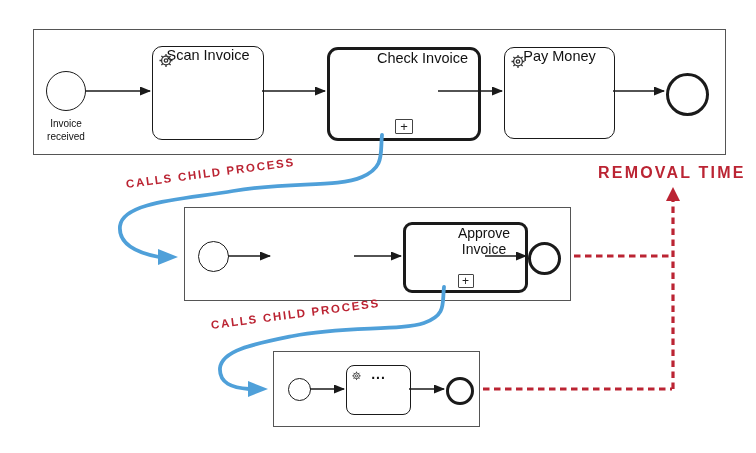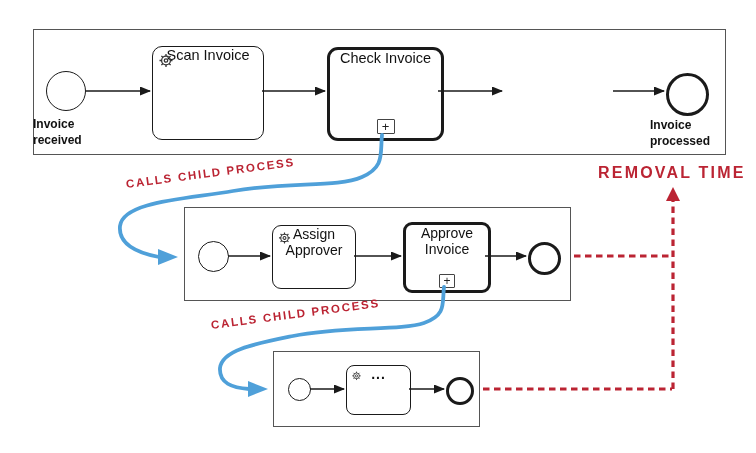--- a/index.html
+++ b/index.html
@@ -6,24 +6,24 @@
   #canvas{
     position:relative;width:756px;height:453px;background:#ffffff;
     font-family:"Liberation Sans",sans-serif;overflow:hidden;
   }
   .frame{position:absolute;border:1.5px solid var(--frame,#555);background:#fff;z-index:1;}
   .task{
     position:absolute;background:#fff;border:1.7px solid var(--ink,#1a1a1a);
     border-radius:10px;display:flex;justify-content:center;
     text-align:center;font-size:14.5px;color:#111;line-height:1.15;z-index:3;
   }
-  .task.bold{border-width:3.3px;border-radius:11px;}
+  .task.bold{border-width:3.3px;border-radius:11px;padding-left:37px;}
   .event{position:absolute;background:#fff;border-radius:50%;border:1.7px solid var(--ink,#1a1a1a);z-index:3;}
   .event.end{border-width:3.2px;}
-  .evt-label{position:absolute;text-align:left;font-size:12px;color:#111;line-height:1.3;z-index:2;font-weight:bold;}
+  .evt-label{position:absolute;text-align:center;font-size:10px;color:#111;line-height:1.3;z-index:2;}
   .gear{position:absolute;top:3px;left:3px;z-index:4;}
   .gear path,.gear circle{fill:none;stroke:#333;stroke-width:1.3;}
   .plus-marker{
     position:absolute;left:50%;transform:translateX(-50%);bottom:4px;
     width:16px;height:13px;border:1px solid #444;border-radius:1px;
     display:flex;align-items:center;justify-content:center;
     font-size:13px;line-height:1;color:#222;z-index:4;background:#fff;
   }
   .anno{
     position:absolute;color:var(--red,#bb2433);font-weight:bold;
@@ -55,36 +55,35 @@
       <path d="M10 4 V6.2 M10 14.8 V17 M3.5 10.5 H5.7 M14.3 10.5 H16.5 M5.4 5.9 L7 7.5 M13 13.5 L14.6 15.1 M14.6 5.9 L13 7.5 M7 13.5 L5.4 15.1"></path>
     </svg>
     <span>Scan Invoice</span>
   </div>
 
   <div class="task bold" style="left:327px;top:47px;width:111px;height:88px;">
     <span>Check Invoice</span>
     <span class="plus-marker">+</span>
   </div>
 
+  <div class="task" style="left:504px;top:47px;width:109px;height:90px;">
+    <svg class="gear" width="20" height="20" viewBox="0 0 20 20">
+      <circle cx="10" cy="10.5" r="4.4"></circle>
+        <circle cx="10" cy="10.5" r="1.7"></circle>
+      <path d="M10 4 V6.2 M10 14.8 V17 M3.5 10.5 H5.7 M14.3 10.5 H16.5 M5.4 5.9 L7 7.5 M13 13.5 L14.6 15.1 M14.6 5.9 L13 7.5 M7 13.5 L5.4 15.1"></path>
+    </svg>
+    <span>Pay Money</span>
+  </div>
 
   <div class="event end" style="left:666px;top:73px;width:37px;height:37px;"></div>
-  <div class="evt-label" style="left:650px;top:118px;width:70px;">Invoice processed</div>
 
   <div class="frame" style="left:184px;top:207px;width:385px;height:92px;"></div>
 
   <div class="event" style="left:198px;top:241px;width:29px;height:29px;"></div>
 
-  <div class="task" style="left:272px;top:225px;width:82px;height:62px;font-size:14px;border-radius:9px;">
-    <svg class="gear" width="17" height="17" viewBox="0 0 20 20">
-      <circle cx="10" cy="10.5" r="4.4"></circle>
-        <circle cx="10" cy="10.5" r="1.7"></circle>
-      <path d="M10 4 V6.2 M10 14.8 V17 M3.5 10.5 H5.7 M14.3 10.5 H16.5 M5.4 5.9 L7 7.5 M13 13.5 L14.6 15.1 M14.6 5.9 L13 7.5 M7 13.5 L5.4 15.1"></path>
-    </svg>
-    <span>Assign Approver</span>
-  </div>
 
   <div class="task bold" style="left:403px;top:222px;width:82px;height:65px;font-size:14px;border-radius:9px;">
     <span>Approve Invoice</span>
     <span class="plus-marker" style="width:14px;height:12px;font-size:12px;bottom:2px;">+</span>
   </div>
 
   <div class="event end" style="left:528px;top:242px;width:27px;height:27px;border-width:3px;"></div>
 
   <div class="frame" style="left:273px;top:351px;width:205px;height:74px;"></div>
 

